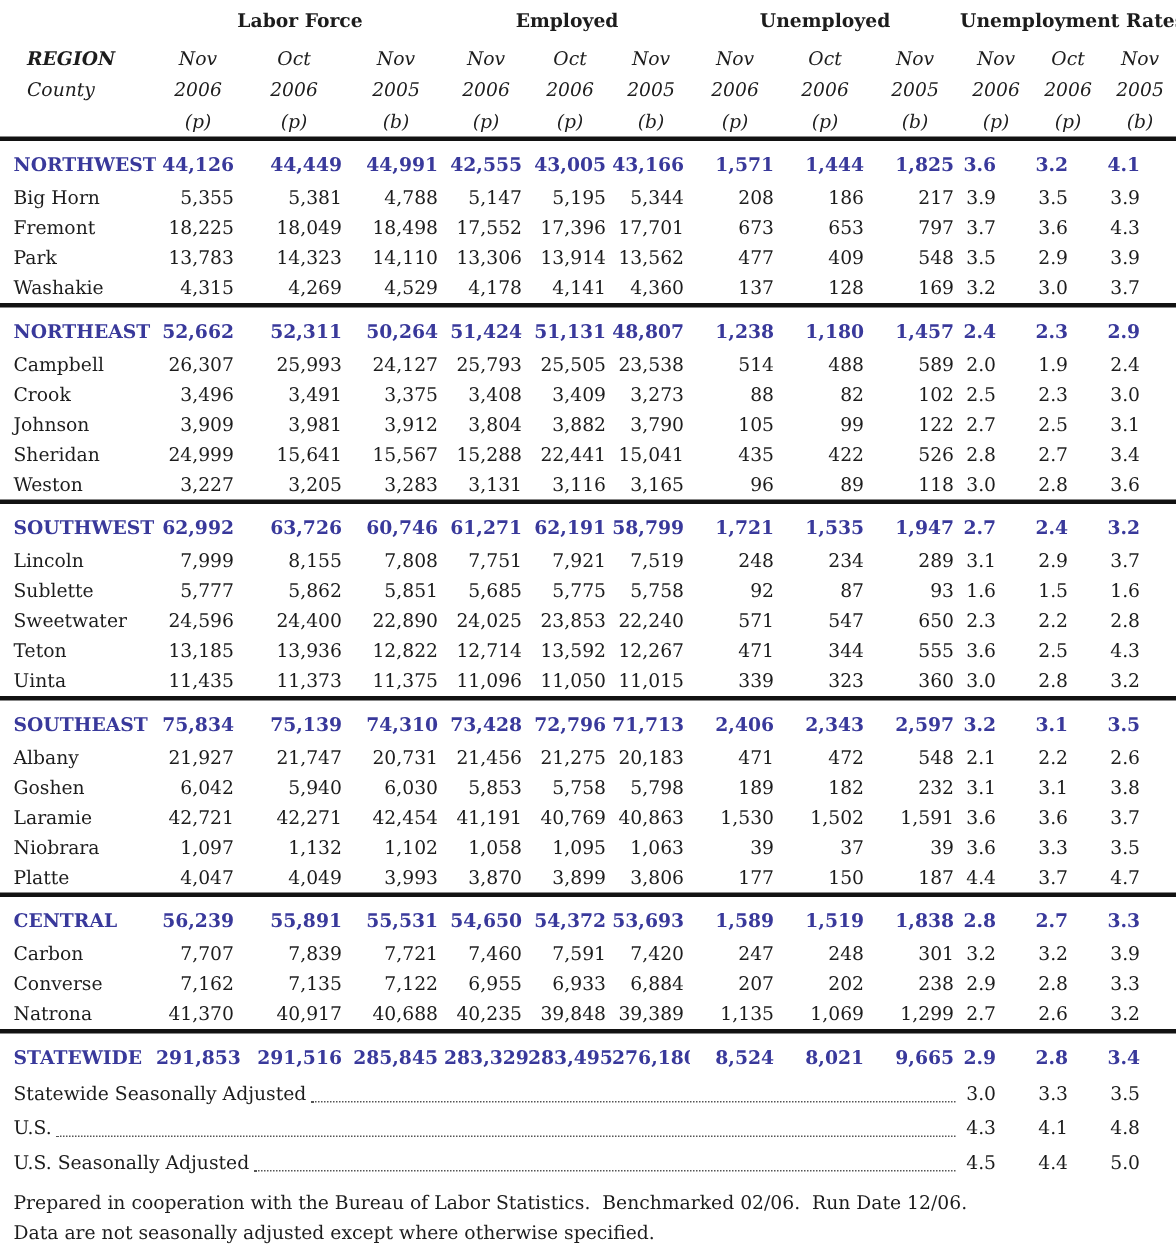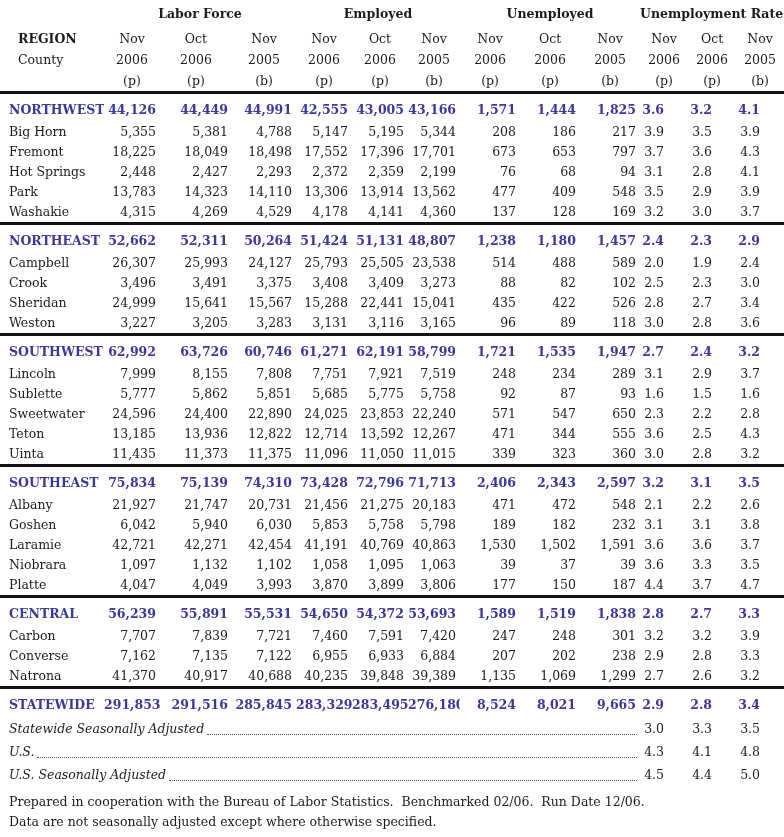--- a/index.html
+++ b/index.html
@@ -7,36 +7,36 @@
   html,body { margin:0; padding:0; background:#ffffff; }
   body { width:784px; font-family:"DejaVu Serif", serif; color:var(--ink); }
   .page { width:784px; padding:2px 0 0 0; }
 
   table { border-collapse:collapse; table-layout:fixed; width:784px; font-size:12.5px; }
   td, th { padding:0; white-space:nowrap; font-weight:normal; overflow:hidden; }
 
   
   thead th.group-head { text-align:center; vertical-align:top; padding-top:4px; height:26px; }
   .group-title { font-weight:bold; border-bottom:1px solid #000; padding-bottom:18px; }
-  thead td { text-align:center; height:21px; line-height:21px; }
+  thead td { text-align:center; height:21px; line-height:21px;font-style:italic; }
   thead { border-bottom:3px solid var(--rule); }
   thead td.hdr-label { text-align:left; padding-left:18px; }
   thead td.hdr-label.bold { font-weight:bold; }
 
   
   tbody.section { border-top:3px solid var(--rule);margin-left:36px; }
   tbody tr td { height:20px; line-height:20px; }
   tr.region-row td { padding-top:6px; padding-bottom:2px; font-weight:bold; color:var(--accent); }
   td.label { text-align:left; padding-left:9px; }
   td.num { text-align:right; padding-right:4px; }
   td.rate { padding-right:24px; }
 
   
   tbody.adjusted tr td { height:23px; line-height:23px; }
-  .leader { display:flex; align-items:stretch; padding-left:9px;font-style:italic; }
+  .leader { display:flex; align-items:stretch; padding-left:9px; }
   .leader .dots { flex:1; border-bottom:1px dotted #555; margin:0 3px 5px 3px; }
 
   
   .footer { margin-top:8px; padding-left:9px; font-size:12.5px; }
   .footer p { margin:0 0 5px 0; white-space:pre-wrap; }
 </style>
 </head>
 <body>
 
 <div class="page">
@@ -150,35 +150,20 @@
           <td class="num">17,396</td>
           <td class="num">17,701</td>
           <td class="num">673</td>
           <td class="num">653</td>
           <td class="num">797</td>
           <td class="num rate">3.7</td>
           <td class="num rate">3.6</td>
           <td class="num rate">4.3</td>
         </tr>
         <tr class="county-row">
-          <td class="label">Hot Springs</td>
-          <td class="num">2,448</td>
-          <td class="num">2,427</td>
-          <td class="num">2,293</td>
-          <td class="num">2,372</td>
-          <td class="num">2,359</td>
-          <td class="num">2,199</td>
-          <td class="num">76</td>
-          <td class="num">68</td>
-          <td class="num">94</td>
-          <td class="num rate">3.1</td>
-          <td class="num rate">2.8</td>
-          <td class="num rate">4.1</td>
-        </tr>
-        <tr class="county-row">
           <td class="label">Park</td>
           <td class="num">13,783</td>
           <td class="num">14,323</td>
           <td class="num">14,110</td>
           <td class="num">13,306</td>
           <td class="num">13,914</td>
           <td class="num">13,562</td>
           <td class="num">477</td>
           <td class="num">409</td>
           <td class="num">548</td>
@@ -242,20 +227,35 @@
           <td class="num">3,409</td>
           <td class="num">3,273</td>
           <td class="num">88</td>
           <td class="num">82</td>
           <td class="num">102</td>
           <td class="num rate">2.5</td>
           <td class="num rate">2.3</td>
           <td class="num rate">3.0</td>
         </tr>
         <tr class="county-row">
+          <td class="label">Johnson</td>
+          <td class="num">3,909</td>
+          <td class="num">3,981</td>
+          <td class="num">3,912</td>
+          <td class="num">3,804</td>
+          <td class="num">3,882</td>
+          <td class="num">3,790</td>
+          <td class="num">105</td>
+          <td class="num">99</td>
+          <td class="num">122</td>
+          <td class="num rate">2.7</td>
+          <td class="num rate">2.5</td>
+          <td class="num rate">3.1</td>
+        </tr>
+        <tr class="county-row">
           <td class="label">Sheridan</td>
           <td class="num">24,999</td>
           <td class="num">15,641</td>
           <td class="num">15,567</td>
           <td class="num">15,288</td>
           <td class="num">22,441</td>
           <td class="num">15,041</td>
           <td class="num">435</td>
           <td class="num">422</td>
           <td class="num">526</td>

